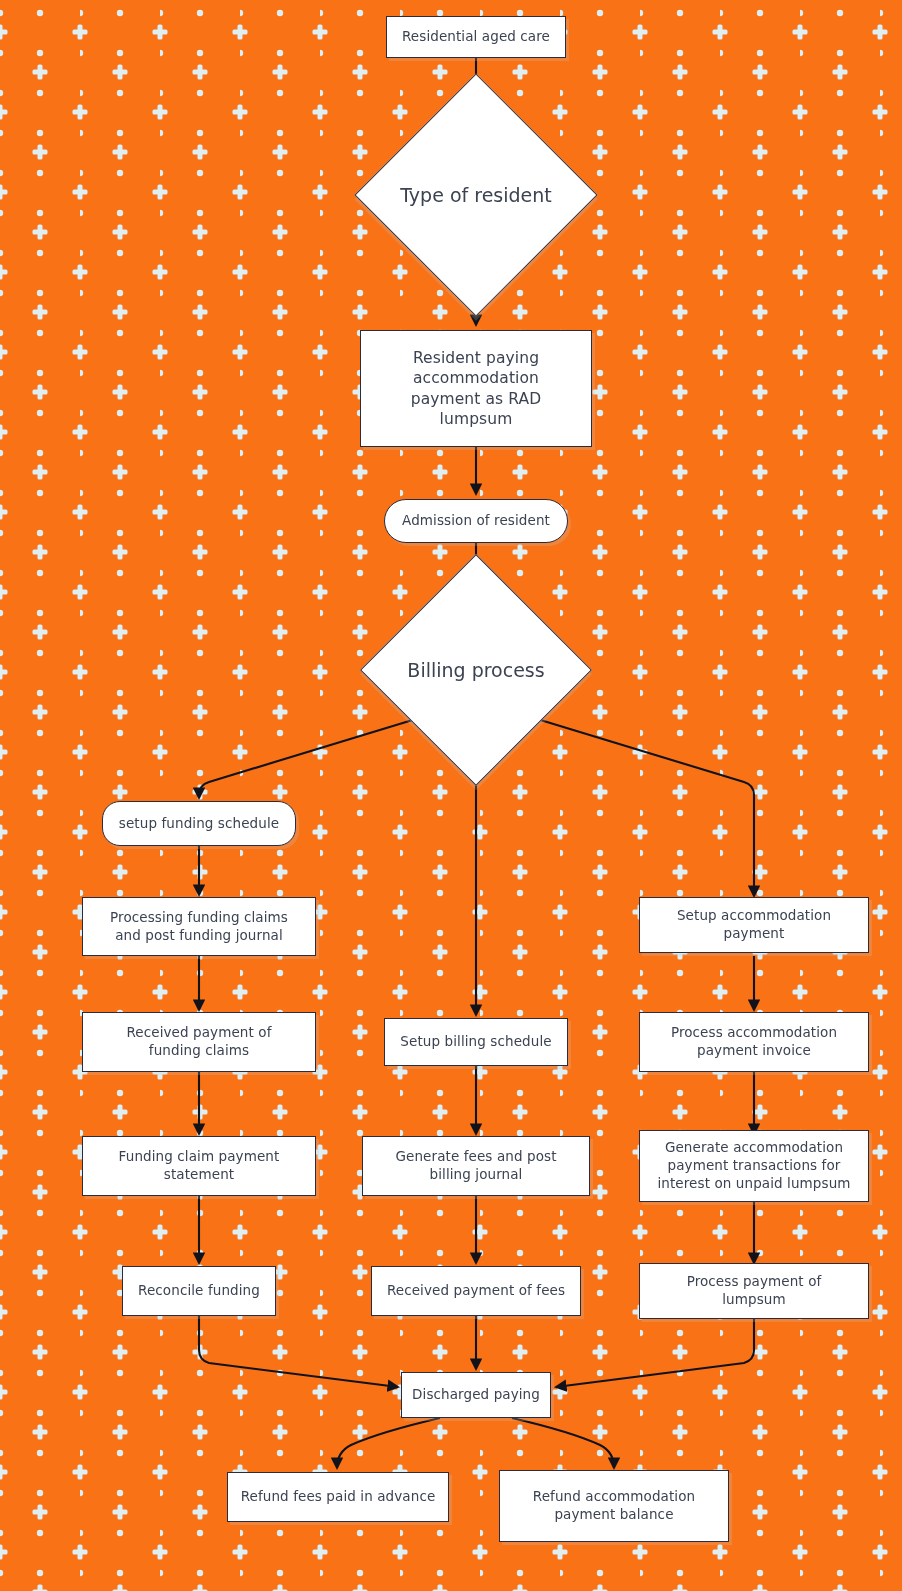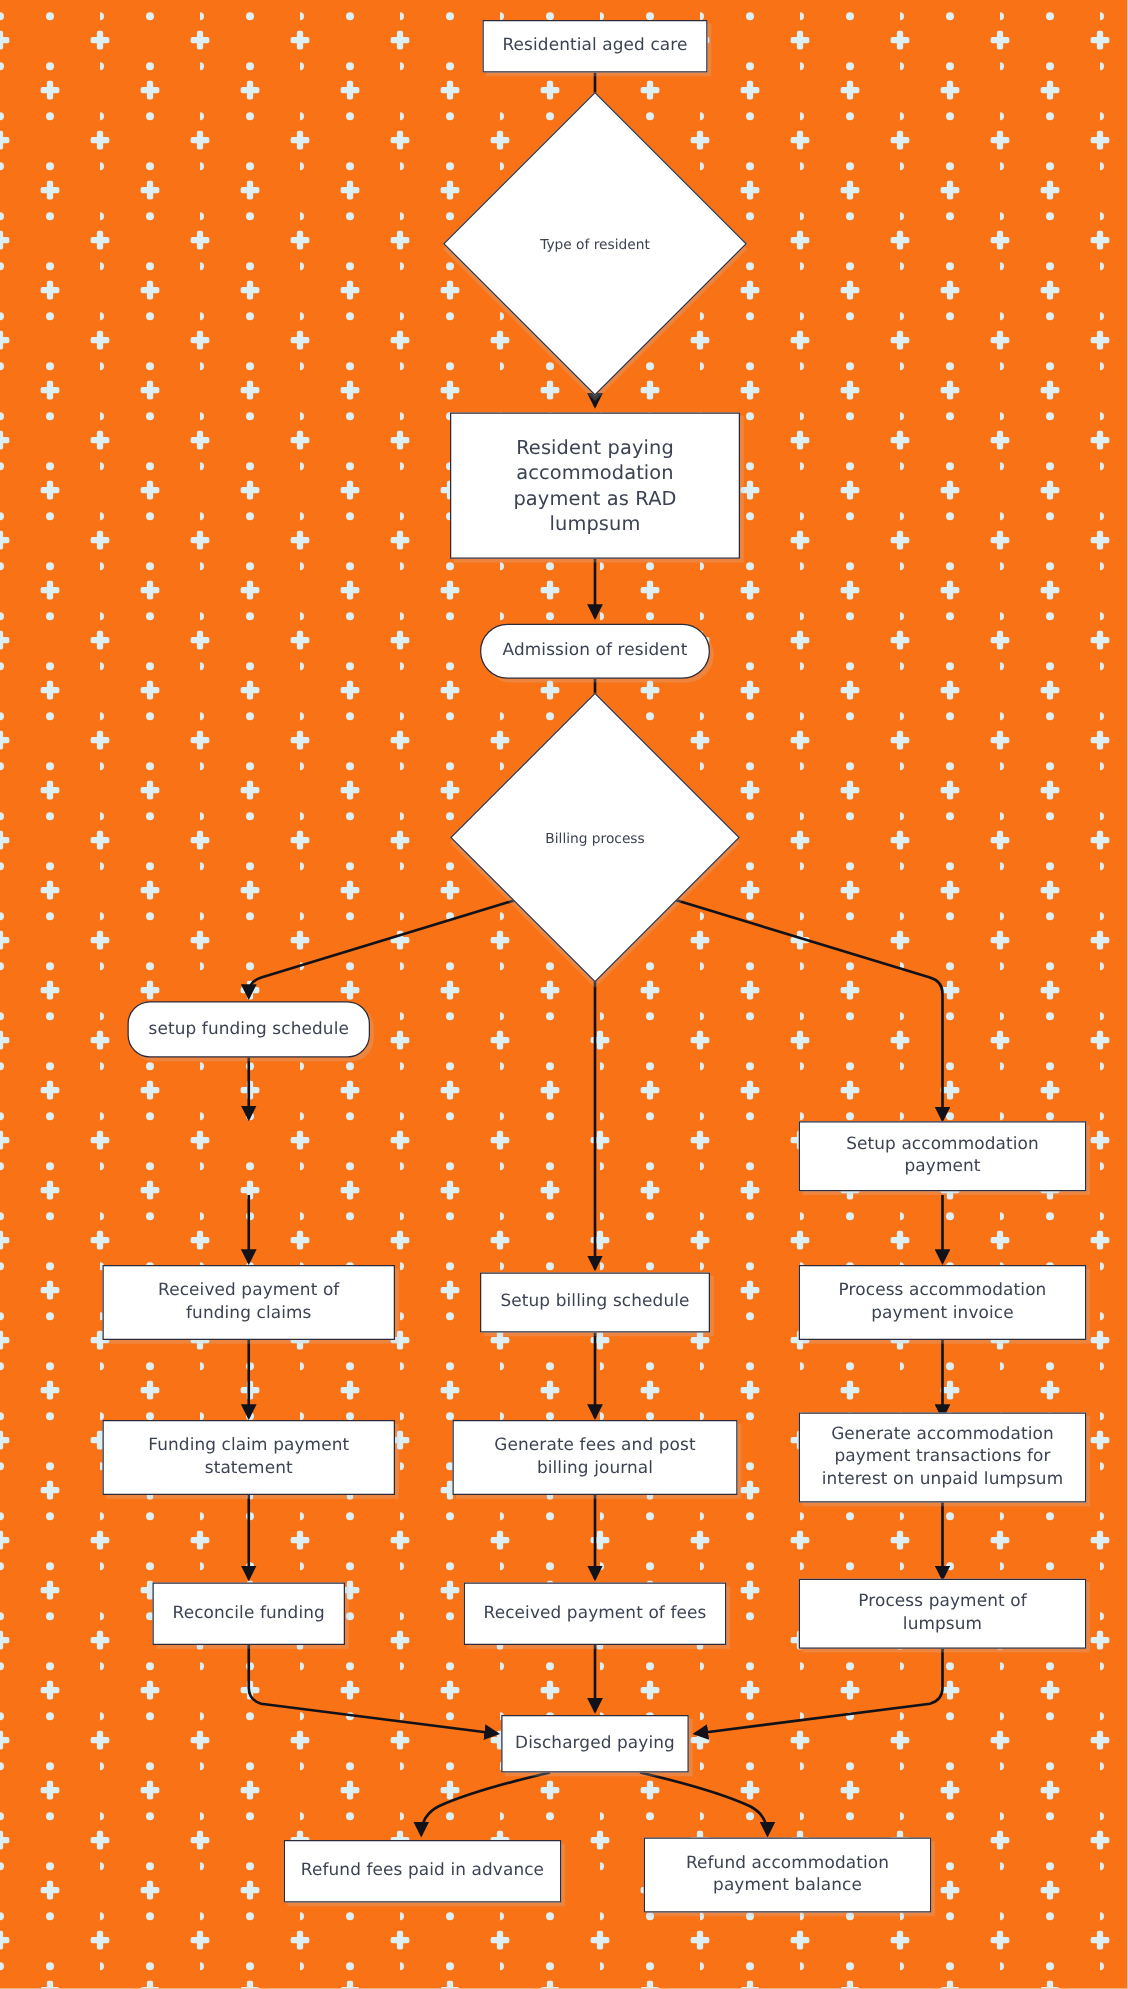--- a/index.html
+++ b/index.html
@@ -68,21 +68,21 @@
     inset: 0;
     background: #ffffff;
     border: 1.6px solid #2c2b3c;
     transform: rotate(45deg);
     box-sizing: border-box;
     box-shadow: 3px 3px 0 rgba(200,200,205,0.22);
   }
   .decision .dlabel {
     position: relative;
     z-index: 2;
-    font-size: 11px;
+    font-size: 19px;
     color: #3b4252;
     text-align: center;
     white-space: pre-line;
   }
 </style>
 </head>
 <body>
 
 <div id="canvas">
 
@@ -173,20 +173,24 @@
 
     <div class="decision" style="left:394px; top:588px; width:164px; height:164px;">
       <span class="dshape"></span>
       <span class="dlabel">Billing process</span>
     </div>
 
     <div class="node fs-13" style="left:102px; top:801px; width:194px; height:45px;border-radius:18px;">
       <span class="node-label">setup funding schedule</span>
     </div>
 
+    <div class="node fs-13" style="left:82px; top:897px; width:234px; height:59px;">
+      <span class="node-label">Processing funding claims
+and post funding journal</span>
+    </div>
 
     <div class="node fs-13" style="left:82px; top:1012px; width:234px; height:60px;">
       <span class="node-label">Received payment of
 funding claims</span>
     </div>
 
     <div class="node fs-13" style="left:82px; top:1136px; width:234px; height:60px;">
       <span class="node-label">Funding claim payment
 statement</span>
     </div>
@@ -230,19 +234,19 @@
     </div>
 
     <div class="node fs-13" style="left:401px; top:1372px; width:150px; height:46px;">
       <span class="node-label">Discharged paying</span>
     </div>
 
     <div class="node fs-13" style="left:227px; top:1472px; width:222px; height:50px;">
       <span class="node-label">Refund fees paid in advance</span>
     </div>
 
-    <div class="node fs-13" style="left:499px; top:1470px; width:230px; height:60px;margin-left:16px;">
+    <div class="node fs-13" style="left:499px; top:1470px; width:230px; height:72px;">
       <span class="node-label">Refund accommodation
 payment balance</span>
     </div>
 
   </div>
 </div>
 
 </body></html>

